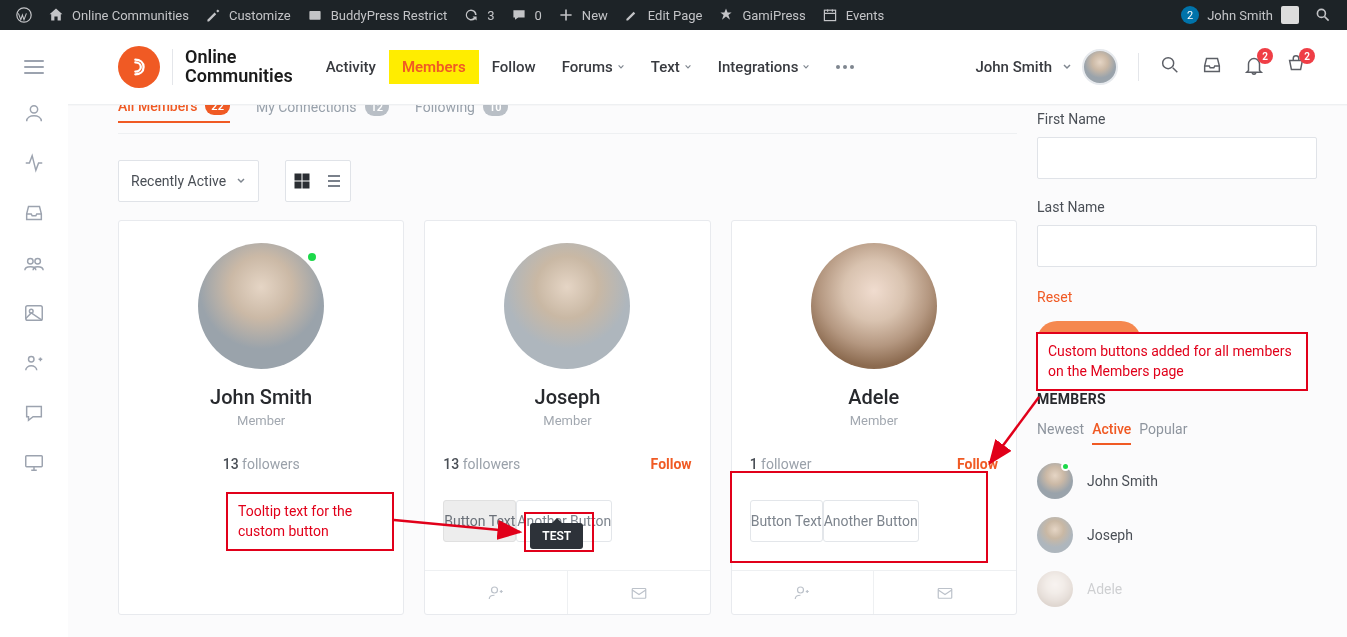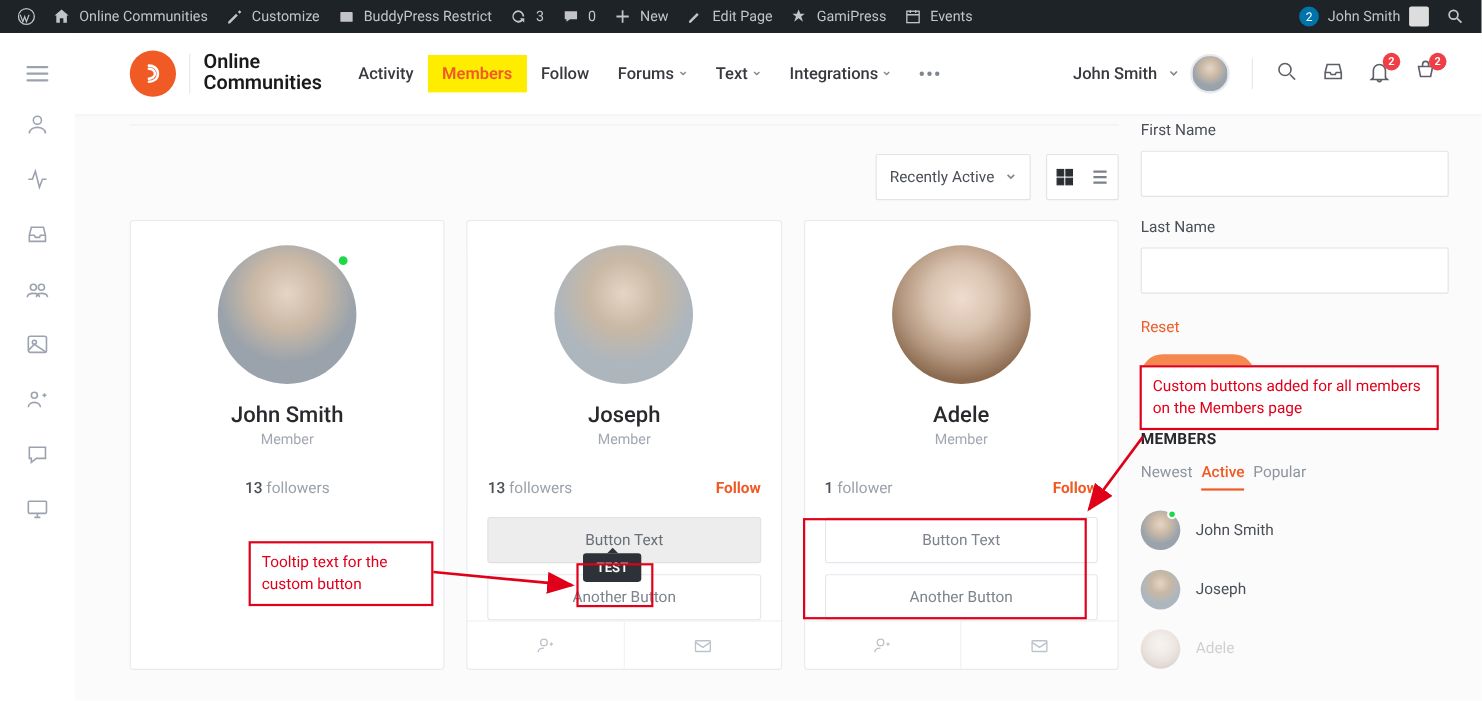--- a/index.html
+++ b/index.html
@@ -45,21 +45,21 @@
 
 .main { position: absolute; top: 105px; left: 68px; right: 0; bottom: 0; background: #fbfbfc; overflow: hidden; }
 .content { position: absolute; left: 50px; right: 330px; top: 0; bottom: 0; }
 .tabs-row { display: flex; align-items: center; gap: 26px; height: 30px; overflow: hidden; margin-top: -10px; }
 .tab { display: flex; align-items: center; gap: 8px; font-size: 14px; color: #98a1ab; cursor: pointer; padding-bottom: 6px; }
 .tab.active { color: #f05a24; border-bottom: 2px solid #f05a24; font-weight: 500; }
 .tab .count { display: inline-flex; align-items: center; justify-content: center; min-width: 24px; height: 18px; border-radius: 9px; background: #b9bfc6; color: #fff; font-size: 11px; padding: 0 6px; font-weight: 600; }
 .tab.active .count { background: #f05a24; }
 .tabs-sep { height: 1px; background: #eef0f2; margin-top: 8px; }
 
-.toolbar { display: flex; justify-content: flex-end; align-items: center; gap: 14px; margin: 26px 0 18px; }
+.toolbar { display: flex; justify-content: flex-start; align-items: center; gap: 26px; margin: 26px 0 18px; }
 .select-box { border: 1px solid #e0e3e8; background: #fff; height: 42px; display: flex; align-items: center; padding: 0 12px; gap: 10px; font-size: 14px; color: #4a4f56; cursor: pointer; border-radius: 2px; }
 .view-toggle { border: 1px solid #e0e3e8; background: #fff; height: 42px; display: flex; align-items: center; border-radius: 2px; overflow: hidden; }
 .view-toggle .v { width: 32px; height: 42px; display: flex; align-items: center; justify-content: center; cursor: pointer; }
 .view-toggle svg { width: 16px; height: 16px; stroke: #7a818b; fill: #7a818b; }
 .view-toggle .v.active svg { stroke: #2b2e33; fill: #2b2e33; }
 
 .cards { display: flex; gap: 20px; }
 .card { flex: 1; border: 1px solid #e8eaee; background: #fff; border-radius: 3px; padding: 22px 18px 0; position: relative; min-height: 395px; display: flex; flex-direction: column; align-items: center; }
 .avatar-wrap { position: relative; }
 .avatar { width: 126px; height: 126px; border-radius: 50%; background: #d7dde3 center/cover; }
@@ -67,21 +67,21 @@
 .av-m2 { background: radial-gradient(circle at 50% 35%, #e5d5c5 0%, #c9b8a4 30%, #aeb6bd 60%); }
 .av-f1 { background: radial-gradient(circle at 50% 38%, #f0dccf 0%, #d9c3b0 30%, #b49780 55%, #8b6a4f 75%); }
 .status-dot { position: absolute; top: 8px; right: 6px; width: 12px; height: 12px; border-radius: 50%; background: #1cd94a; border: 2px solid #fff; }
 .member-name { margin-top: 16px; font-size: 20px; font-weight: 500; color: #27292d; }
 .member-role { margin-top: 4px; font-size: 13px; color: #a2a8b0; }
 .follow-row { width: 100%; display: flex; justify-content: space-between; align-items: center; margin-top: 28px; font-size: 14px; }
 .follow-row.center { justify-content: center; }
 .followers { color: #9aa1aa; }
 .followers b { color: #4a4f56; font-weight: 500; }
 .follow-link { color: #f05a24; font-weight: 700; cursor: pointer; }
-.btn-stack { width: 100%; margin-top: 18px; display: flex; flex-direction: column; gap: 10px; }
+.btn-stack { width: 100%; margin-top: 28px; display: flex; flex-direction: row; }
 .mbtn { height: 42px; border: 1px solid #e3e6ea; background: #fff; color: #7d848d; font-size: 14px; border-radius: 3px; cursor: pointer; display: flex; align-items: center; justify-content: center; }
 .mbtn.hover { background: #ededed; border-color: #e0e0e0; color: #6a7078; }
 .card-footer { width: calc(100% + 36px); margin: 14px -18px 0; border-top: 1px solid #eef0f2; display: flex; height: 44px; margin-top: auto; }
 .card-footer .fbtn { flex: 1; display: flex; align-items: center; justify-content: center; cursor: pointer; }
 .card-footer .fbtn + .fbtn { border-left: 1px solid #eef0f2; }
 .card-footer svg { width: 18px; height: 18px; stroke: #bcc2ca; fill: none; stroke-width: 1.6; }
 
 .tooltip { position: absolute; background: #2d3239; color: #fff; font-size: 12px; font-weight: 600; padding: 6px 12px; border-radius: 3px; }
 .tooltip::after { content: ''; position: absolute; top: -5px; left: 50%; transform: translateX(-50%); border: 5px solid transparent; border-bottom-color: #2d3239; border-top: none; }
 
@@ -292,20 +292,34 @@
           <path d="M6 18V11a6 6 0 1112 0v7l2 2H4l2-2zM10 20a2 2 0 004 0"></path>
         </svg><span class="badge-dot">2</span></div>
     <div class="icon-btn"><svg viewBox="0 0 24 24">
           <path d="M5 7h14l-2 10H7zM9 7V5a3 3 0 016 0v2"></path>
         </svg><span class="badge-dot">2</span></div>
   </div>
 </div>
 
 <div class="main">
   <div class="content">
+    <div class="tabs-row">
+      <div class="tab active">
+          <span>All Members</span>
+          <span class="count">22</span>
+        </div>
+      <div class="tab">
+          <span>My Connections</span>
+          <span class="count">12</span>
+        </div>
+      <div class="tab">
+          <span>Following</span>
+          <span class="count">10</span>
+        </div>
+    </div>
     <div class="tabs-sep"></div>
 
     <div class="toolbar">
       <div class="select-box">
           <span>Recently Active</span>
           <svg width="10" height="10" viewBox="0 0 10 10">
             <path d="M2 3l3 3 3-3" fill="none" stroke="#7f868f" stroke-width="1.5"></path>
           </svg>
         </div>
       <div class="view-toggle">

